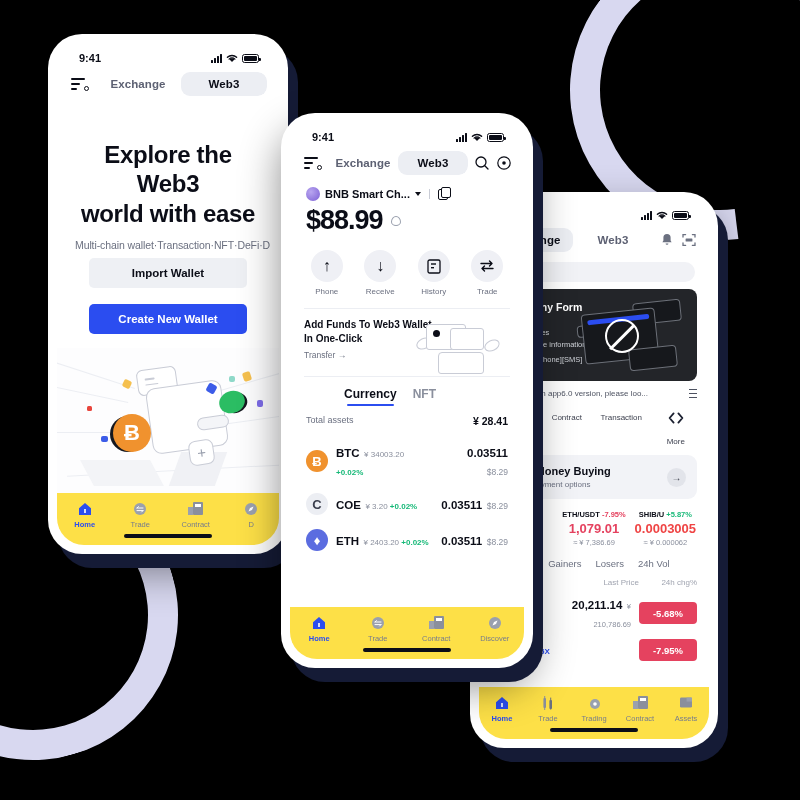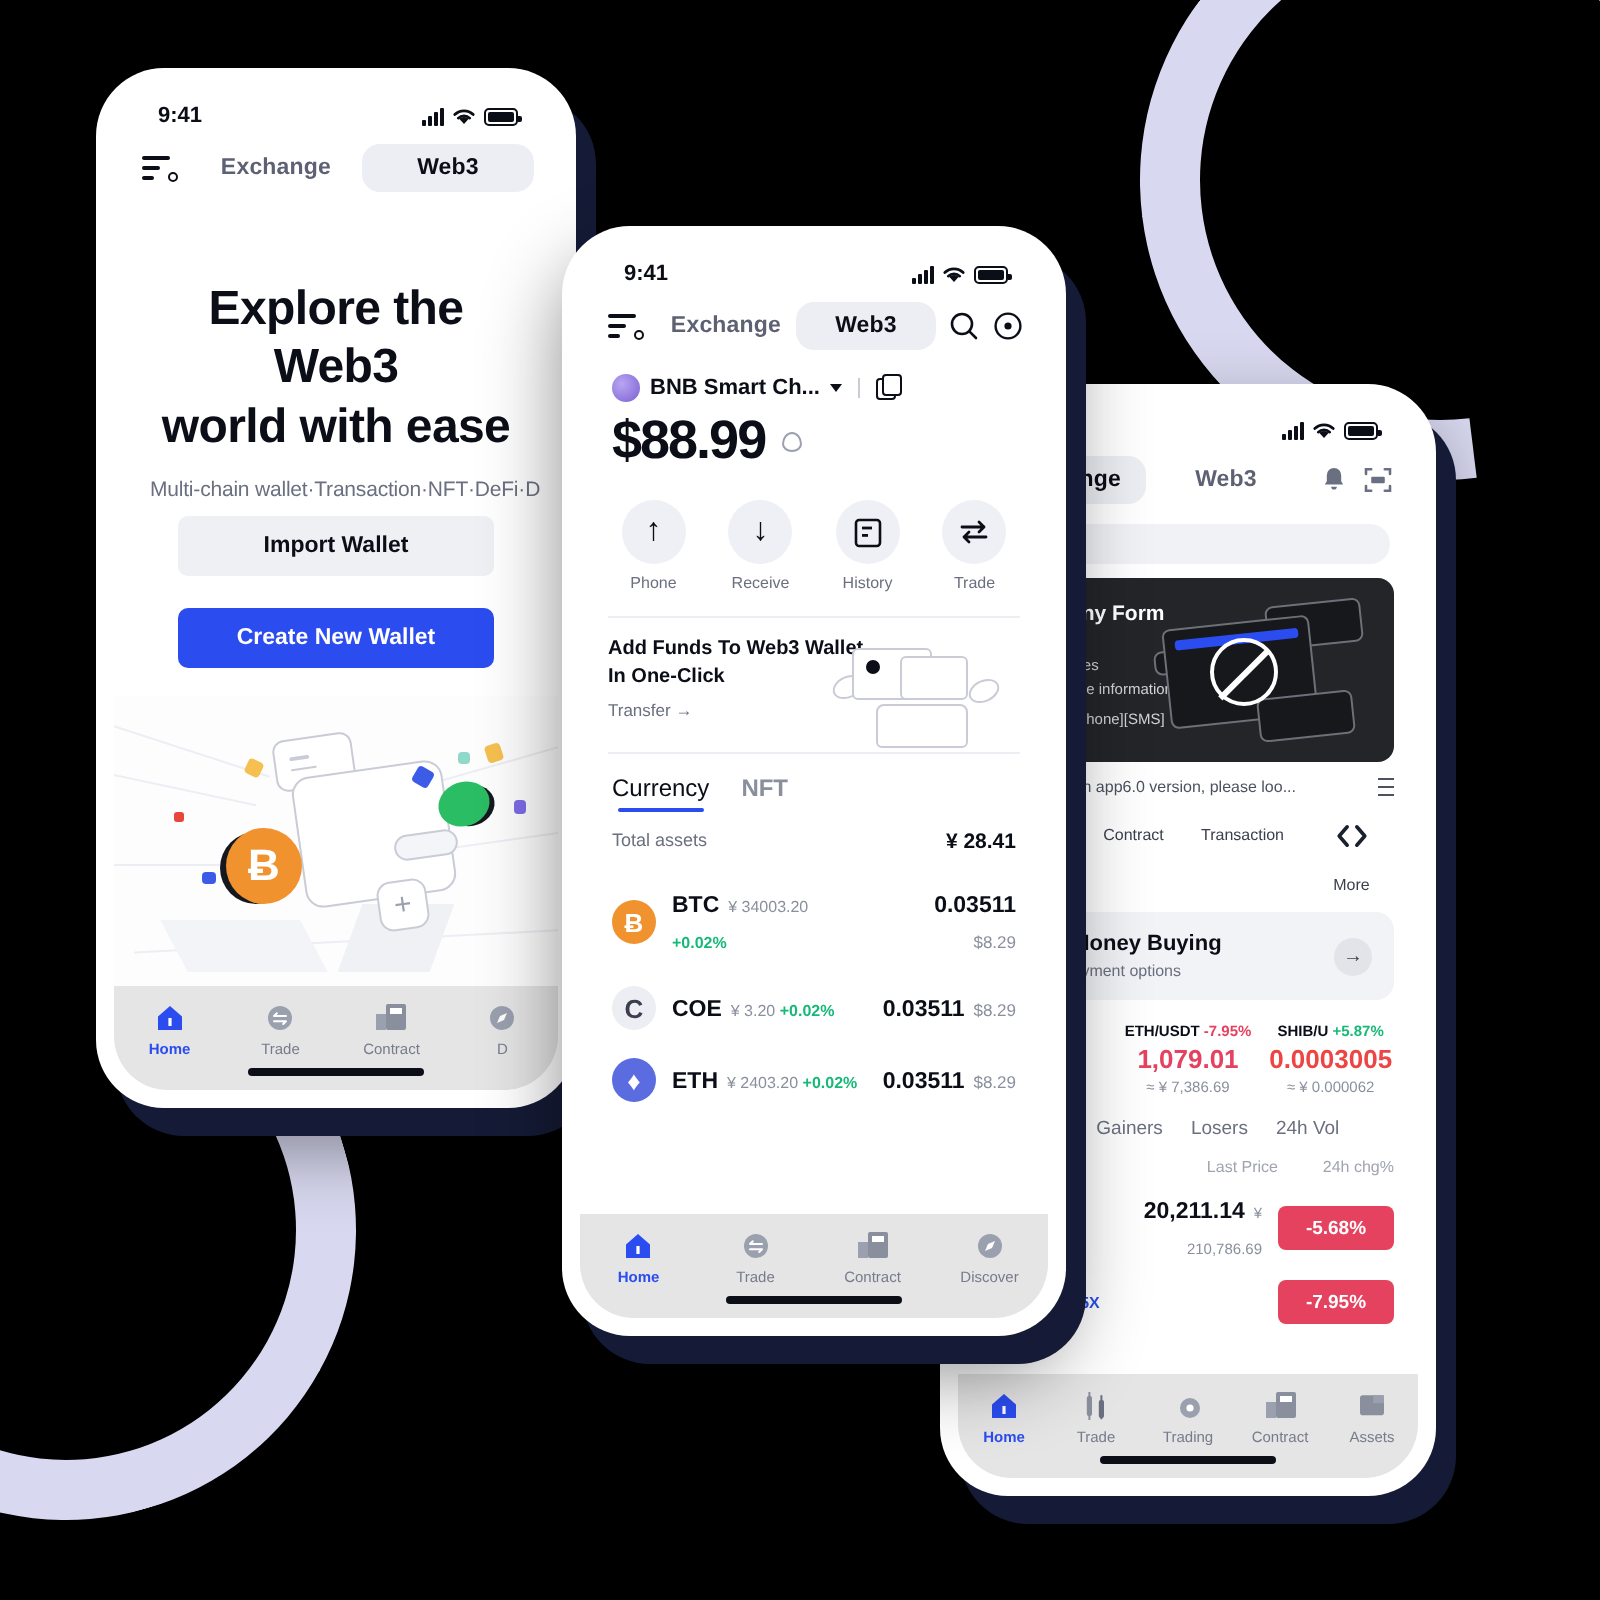--- a/index.html
+++ b/index.html
@@ -115,21 +115,21 @@
   }
   .illus .leaf {
     position:absolute; left:162px; top:43px; width:26px; height:22px; border-radius:50%;
     background:#2bbd63; box-shadow: 3px 2px 0 -1px #15181f; transform: rotate(-20deg);
   }
   .illus .dot { position:absolute; width:5px; height:5px; border-radius:1.5px; }
   .bottom-title { text-align:center; font-size:17px; font-weight:bold; color:#0b0d17; margin-top: 22px; letter-spacing:-.3px; white-space:nowrap;}
 
   
   .tabbar {
-    position:absolute; left:0; right:0; bottom:0; height: 52px; background:#e5e5e5;
+    position:absolute; left:0; right:0; bottom:0; height: 52px; background:#fde047;
     display:flex; align-items:flex-start; padding-top:7px;
   }
   .tabbar .item { flex:1; text-align:center; }
   .tabbar .glyph { height:17px; display:flex; align-items:center; justify-content:center; }
   .tabbar .lbl { font-size: 7.5px; color:#777c8c; margin-top:3px; display:block; }
   .tabbar .item.active .lbl { color:#2b4df0; font-weight:600; }
   .homebar { position:absolute; left:50%; transform:translateX(-50%); bottom:7px; width:88px; height:4px; border-radius:2px; background:#0b0d17; }
 
   
   #phone-mid { left: 281px; top: 113px; width: 252px; height: 555px; z-index: 5; }
@@ -161,21 +161,21 @@
   .promo .art { position:absolute; right:6px; top:4px; width:92px; height:52px; }
   .promo .art .scr { position:absolute; left:14px; top:2px; width:40px; height:26px; border:1.3px solid #c9ccd6; border-radius:3px; background:#fff;}
   .promo .art .scr::after{content:"";position:absolute;left:6px;top:5px;width:7px;height:7px;border-radius:50%;background:#0b0d17;}
   .promo .art .scr2{ position:absolute; left:38px; top:6px; width:34px; height:22px; border:1.3px solid #c9ccd6; border-radius:3px; background:#fff;}
   .promo .art .cyl { position:absolute; left:26px; top:30px; width:46px; height:22px; border:1.3px solid #c9ccd6; border-radius:4px 4px 3px 3px; background:#fff;}
   .promo .art .e1 { position:absolute; left:4px; top:16px; width:16px; height:11px; border:1.3px solid #c9ccd6; border-radius:50%; background:#fff; transform:rotate(-25deg);}
   .promo .art .e2 { position:absolute; left:72px; top:18px; width:16px; height:11px; border:1.3px solid #c9ccd6; border-radius:50%; background:#fff; transform:rotate(-25deg);}
 
   .cur-tabs { display:flex; gap:16px; padding: 10px 16px 0; align-items:flex-end; }
   .cur-tabs .ct { font-size: 12px; color:#8a8f9d; font-weight:600; padding-bottom:5px; position:relative; }
-  .cur-tabs .ct.active { color:#0b0d17; font-weight:normal; }
+  .cur-tabs .ct.active { color:#0b0d17; font-weight:bold;margin-left:38px; }
   .cur-tabs .ct.active::after { content:""; position:absolute; left:3px; right:3px; bottom:0; height:2.5px; background:#2b4df0; border-radius:2px; }
   .totrow { display:flex; justify-content:space-between; padding: 9px 16px 9px; font-size:9px; color:#6b7080; }
   .totrow b { font-size:10.5px; color:#0b0d17; }
 
   .coinrow { display:flex; align-items:center; padding: 7px 16px; gap:8px; }
   .coinrow .ic { width:22px;height:22px;border-radius:50%; display:flex;align-items:center;justify-content:center; font-size:13px; font-weight:bold; color:#fff; flex:none;}
   .coinrow .nm { font-size:11.5px; font-weight:bold; color:#0b0d17; }
   .coinrow .sub { font-size:8px; color:#8a8f9d; margin-top:2px; }
   .coinrow .sub .up { color:#17b978; font-weight:bold; }
   .coinrow .right { margin-left:auto; text-align:right; }

